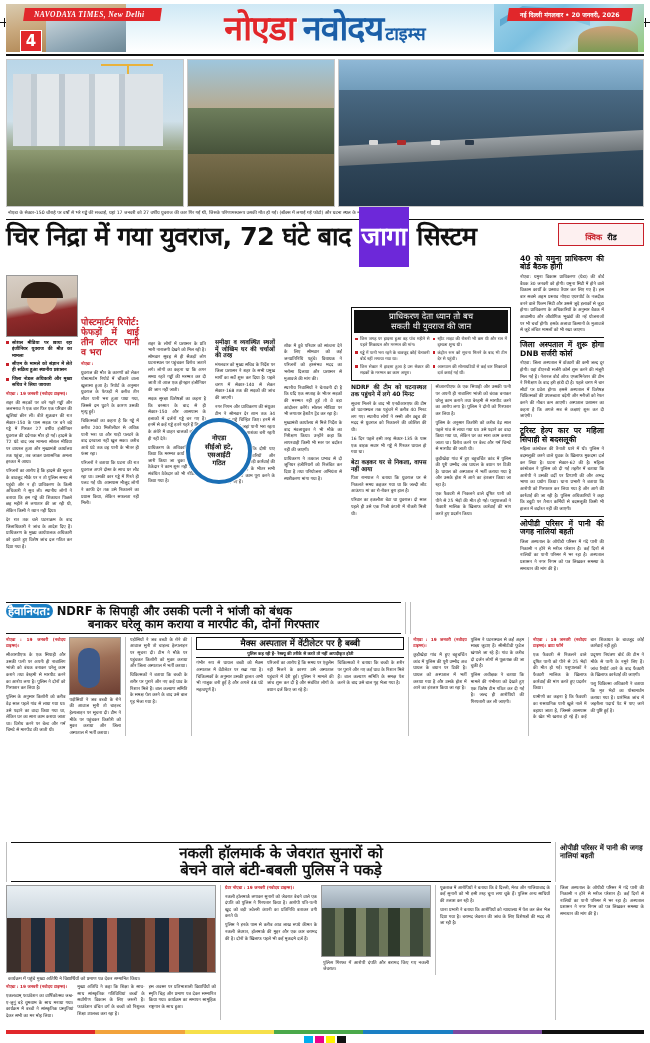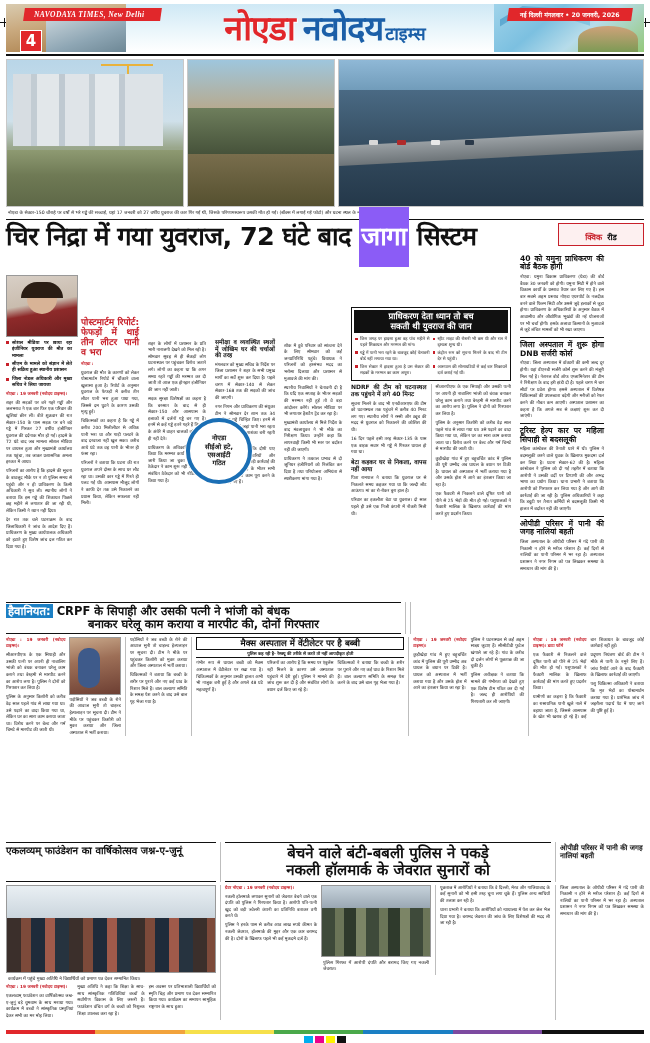--- a/index.html
+++ b/index.html
@@ -88,21 +88,21 @@
   .ph3 .car{position:absolute;width:9px;height:5px;border-radius:1px;top:80px;}
   .caption{font-size:4.6px;line-height:1.45;color:#222;padding:3px 2px 2px;text-align:justify;}
 
   
   .head-row{display:flex;align-items:flex-start;gap:4px;border-top:1px solid #111;padding-top:3px;}
   .head-main{flex:1;}
   .main-headline{
     font-size:25.5px;font-weight:bold;color:#111;line-height:1.06;letter-spacing:-.6px;
     white-space:nowrap;
   }
-  .main-headline .hl{background:#8b5cf6;color:#fff;padding:16px 2px;}
+  .main-headline .hl{background:#6d28d9;color:#fff;padding:16px 2px;}
   .quick-col{width:86px;}
 
   
   .body-grid{display:flex;gap:4px;margin-top:3px;}
   .col{font-size:4.4px;line-height:1.5;color:#1a1a1a;text-align:justify;}
   .col p{margin-bottom:2.5px;}
   .rule-v{width:1px;background:#bdbdbd;}
   .subhead{font-size:9px;font-weight:bold;color:#c8202a;line-height:1.1;margin-bottom:3px;}
   .subhead.black{color:#111;}
 
@@ -112,36 +112,36 @@
   .rep-photo:before{content:"";position:absolute;left:20px;top:8px;width:30px;height:30px;border-radius:50%;
     background:#d8b396;}
   .rep-photo:after{content:"";position:absolute;left:14px;top:6px;width:42px;height:16px;border-radius:18px 18px 0 0;background:#2a1d14;}
   .bullets{margin-top:3px;}
   .bullets li{list-style:none;font-size:4.8px;font-weight:bold;line-height:1.35;
     padding-left:6px;position:relative;margin-bottom:2px;color:#111;}
   .bullets li:before{content:"";position:absolute;left:0;top:1.6px;width:3px;height:3px;background:#c8202a;}
 
   
   .panel{border:1px solid #111;padding:2px;}
-  .panel-title{background:#111;color:#fff;font-size:8.4px;font-weight:bold;
+  .panel-title{background:#111;color:#fff;font-size:8.4px;font-weight:normal;
      text-align:center;line-height:1.12;padding:2px 1px;}
   .panel-body{display:flex;gap:3px;padding:3px 1px 1px;}
   .panel-body ul{list-style:none;flex:1;}
   .panel-body li{font-size:4.2px;line-height:1.4;padding-left:5px;position:relative;margin-bottom:2px;}
   .panel-body li:before{content:"";position:absolute;left:0;top:1.4px;width:2.6px;height:2.6px;background:#c8202a;}
 
   
   .stamp{
     position:absolute; left:186px; top:414px; width:66px;height:66px;border-radius:50%;
     background:#fff;border:4px solid #1b6fb5;display:flex;align-items:center;justify-content:center;
     text-align:center;font-size:6.6px;font-weight:bold;color:#111;line-height:1.28;z-index:20;
     box-shadow:0 0 0 1px #fff;
   }
   .band-h{font-size:11.5px;font-weight:bold;line-height:1.12;color:#111;}
-  .band-h .tag{background:#1b7fc4;color:#fff;padding:0 2px;}
+  .band-h .tag{background:#1b7fc4;color:#fff;padding:0 2px;border-radius:7px;}
   .small-h{font-size:8.6px;font-weight:bold;line-height:1.12;color:#111;text-align:center;}
   .dateline{font-size:4.3px;font-weight:bold;color:#c8202a;}
 
   .midphoto{border:1px solid #999;position:relative;overflow:hidden;}
   .mp-a{height:58px;background:linear-gradient(170deg,#c9a98b 0%,#9d6f57 40%,#6d3f33 100%);}
   .mp-a:after{content:"";position:absolute;left:8px;top:10px;width:22px;height:40px;border-radius:10px;background:#3e5a8a;}
   .bottom-photo{height:88px;border:1px solid #999;position:relative;overflow:hidden;
     background:linear-gradient(180deg,#d8e4ec 0%,#b7c8d6 30%,#6c7d8d 62%,#3a4856 100%);}
   .bp-stage{position:absolute;left:0;right:0;top:0;height:40px;background:linear-gradient(180deg,#e9eff3,#c3cfd8);}
   .bp-row{position:absolute;bottom:0;left:0;right:0;height:54px;
@@ -333,29 +333,29 @@
       <div>सीईओ हटे,</div>
       <div>एसआईटी</div>
       <div>गठित</div>
     </div>
   </div>
 
   <div style="position:absolute;left:6px;top:598px;width:638px;">
     <div style="display:flex;gap:4px;">
       <div style="width:395px;border-top:1.6px solid #111;border-bottom:1px solid #111;padding:2px 0;">
         <div class="band-h">
-          <span class="tag">हैवानियत:</span><span> CRPF के सिपाही और उसकी पत्नी ने भांजी को बंधक</span>
+          <span class="tag">हैवानियत:</span><span> NDRF के सिपाही और उसकी पत्नी ने भांजी को बंधक</span>
         </div>
         <div class="band-h" style="text-align:center;">बनाकर घरेलू काम कराया व मारपीट की, दोनों गिरफ्तार</div>
       </div>
       <div class="rule-v"></div>
       <div class="rule-v"></div>
     </div>
 
-    <div style="display:flex;gap:4px;margin-top:3px;">
+    <div style="display:flex;gap:4px;margin-top:3px;justify-content:flex-end;">
       <div class="col" style="width:60px;">
         <p class="dateline">नोएडा : 19 जनवरी (नवोदय टाइम्स)।</p>
         <p>सीआरपीएफ के एक सिपाही और उसकी पत्नी पर अपनी ही नाबालिग भांजी को बंधक बनाकर घरेलू काम कराने तथा बेरहमी से मारपीट करने का आरोप लगा है। पुलिस ने दोनों को गिरफ्तार कर लिया है।</p>
         <p>पुलिस के अनुसार किशोरी को करीब डेढ़ साल पहले गांव से लाया गया था। उसे पढ़ाने का वादा किया गया था, लेकिन घर का सारा काम कराया जाता था। विरोध करने पर बेल्ट और गर्म चिमटे से मारपीट की जाती थी।</p>
       </div>
       <div style="width:52px;">
         <div class="midphoto mp-a"></div>
         <p class="col" style="margin-top:2px;">पड़ोसियों ने जब बच्ची के रोने की आवाज सुनी तो चाइल्ड हेल्पलाइन पर सूचना दी। टीम ने मौके पर पहुंचकर किशोरी को मुक्त कराया और जिला अस्पताल में भर्ती कराया।</p>
       </div>
       <div class="rule-v"></div>
@@ -386,27 +386,24 @@
         <p>एक फैक्टरी से निकलने वाले दूषित पानी को पीने से 25 भेड़ों की मौत हो गई। पशुपालकों ने फैक्टरी मालिक के खिलाफ कार्रवाई की मांग करते हुए प्रदर्शन किया।</p>
         <p>ग्रामीणों का कहना है कि फैक्टरी का रासायनिक पानी खुले नाले में बहाया जाता है, जिससे आसपास के खेत भी खराब हो रहे हैं। कई बार शिकायत के बावजूद कोई कार्रवाई नहीं हुई।</p>
         <p>प्रदूषण नियंत्रण बोर्ड की टीम ने मौके से पानी के नमूने लिए हैं। जांच रिपोर्ट आने के बाद फैक्टरी के खिलाफ कार्रवाई की जाएगी।</p>
         <p>पशु चिकित्सा अधिकारी ने बताया कि मृत भेड़ों का पोस्टमार्टम कराया गया है। प्रारंभिक जांच में जहरीला पदार्थ पेट में पाए जाने की पुष्टि हुई है।</p>
       </div>
     </div>
   </div>
 
   <div style="position:absolute;left:6px;top:838px;width:638px;">
     <div style="display:flex;gap:4px;">
-      <div style="width:210px;border-top:1.6px solid #111;border-bottom:1px solid #111;padding:2px 0;">
-        <div class="band-h" style="font-size:10px;">एकलव्यम् फाउंडेशन का वार्षिकोत्सव जश्न-ए-जुनूं</div>
-      </div>
       <div class="rule-v"></div>
       <div style="flex:1;border-top:1.6px solid #111;border-bottom:1px solid #111;padding:2px 0;">
+        <div class="band-h" style="font-size:15px;text-align:center;">नकली हॉलमार्क के जेवरात सुनारों को</div>
         <div class="band-h" style="font-size:15px;text-align:center;">बेचने वाले बंटी-बबली पुलिस ने पकड़े</div>
-        <div class="band-h" style="font-size:15px;text-align:center;">नकली हॉलमार्क के जेवरात सुनारों को</div>
       </div>
       <div class="rule-v"></div>
       <div style="width:84px;">
         <div class="qr-title" style="font-size:7px;">ओपीडी परिसर में पानी की जगह नालियां बहती</div>
       </div>
     </div>
 
     <div style="display:flex;gap:4px;margin-top:3px;">
       <div style="width:210px;">
         <div class="bottom-photo">

